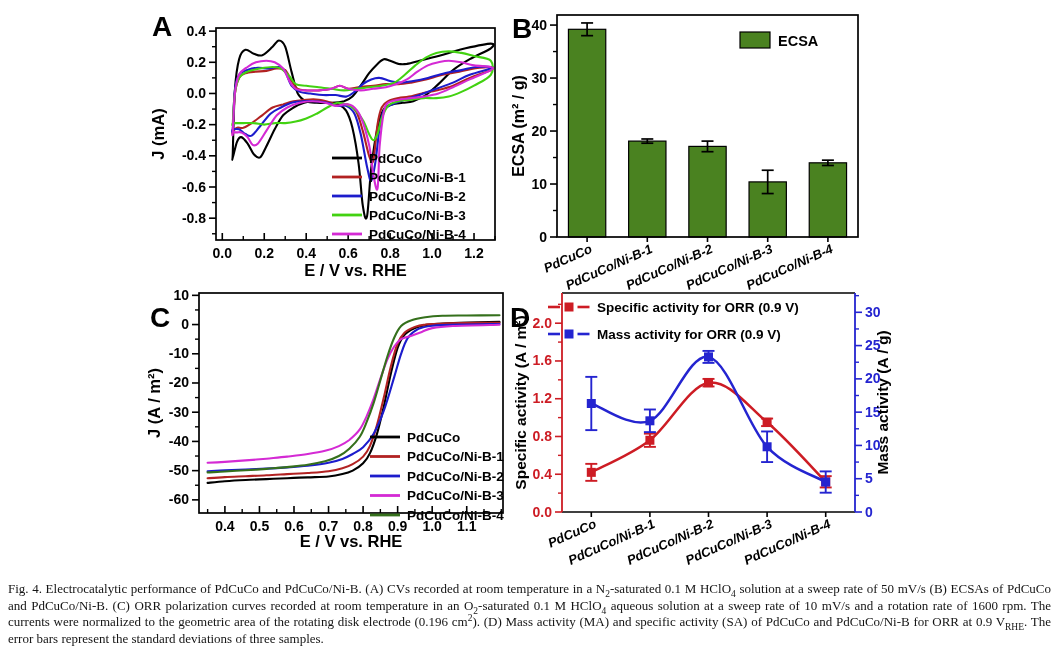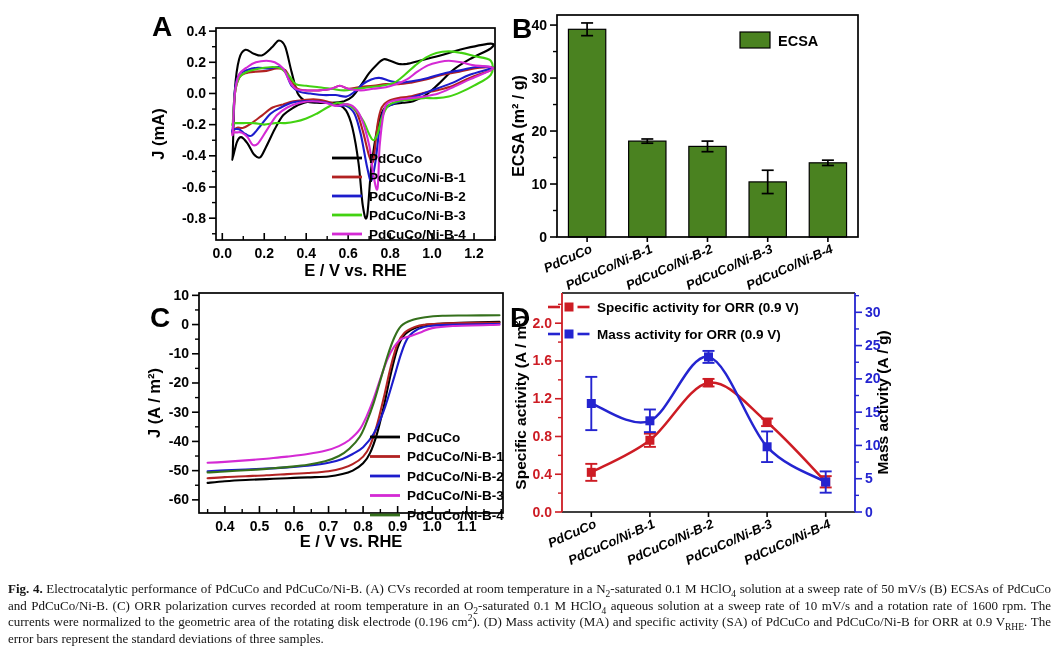--- a/index.html
+++ b/index.html
@@ -2,21 +2,21 @@
 <html><head>
 <meta charset="utf-8">
 <style>
   html,body{margin:0;padding:0;background:#ffffff;}
   .page{position:relative;width:1059px;height:661px;background:#ffffff;overflow:hidden;
         font-family:"Liberation Sans",sans-serif;}
   svg.panel{position:absolute;overflow:visible;}
   .caption{position:absolute;left:8px;top:581px;width:1043px;margin:0;
            font-family:"Liberation Serif",serif;font-size:13px;line-height:16.6px;
            color:#141414;text-align:justify;}
-  .caption .b{font-weight:bold;margin-top:12px;}
+  .caption .b{font-weight:normal;margin-top:12px;}
   .caption sub,.caption sup{font-size:9.5px;line-height:0;}
 </style>
 </head>
 <body>
 
 <div class="page">
   <svg id="panel-A" class="panel" style="left:140px;top:0;width:378px;height:285px">
       <path d="M92.8,152.7C93.1,141.5 93.8,105.9 94.9,90.4C95.9,74.8 97.3,65.9 99.1,59.2C100.8,52.4 102.9,50.7 105.4,49.8C107.8,48.9 111.0,52.8 113.8,53.7C116.6,54.6 119.0,56.4 122.2,55.3C125.3,54.1 129.8,49.2 132.6,46.7C135.4,44.2 136.8,40.5 138.9,40.5C141.0,40.5 143.1,41.5 145.2,46.7C147.3,51.9 149.4,63.9 151.5,71.6C153.6,79.4 155.4,88.5 157.8,93.5C160.3,98.4 163.1,99.7 166.2,101.3C169.3,102.8 172.5,102.6 176.7,102.8C180.9,103.1 186.8,103.1 191.4,102.8C195.9,102.6 200.5,102.3 204.0,101.3C207.5,100.2 209.6,99.2 212.4,96.6C215.2,94.0 217.9,89.6 220.7,85.7C223.5,81.8 226.3,76.8 229.1,73.2C231.9,69.6 235.1,66.2 237.5,63.9C240.0,61.5 241.7,59.7 243.8,59.2C245.9,58.7 247.7,60.0 250.1,60.7C252.6,61.5 255.7,63.3 258.5,63.9C261.3,64.4 263.4,64.4 266.9,63.9C270.4,63.3 275.3,61.8 279.5,60.7C283.7,59.7 287.2,58.9 292.1,57.6C297.0,56.3 303.3,54.5 308.8,52.9C314.4,51.4 318.6,49.8 325.6,48.3C332.6,46.7 346.6,43.6 350.8,43.6C355.0,43.6 354.3,45.7 350.8,48.3C347.3,50.9 336.1,55.5 329.8,59.2C323.5,62.8 318.3,65.9 313.0,70.1C307.8,74.2 302.9,80.0 298.4,84.1C293.8,88.3 290.0,92.2 285.8,95.0C281.6,97.9 277.0,100.0 273.2,101.3C269.3,102.6 266.2,102.3 262.7,102.8C259.2,103.3 255.4,103.3 252.2,104.4C249.1,105.4 246.3,105.2 243.8,109.1C241.4,113.0 239.6,117.9 237.5,127.8C235.4,137.6 233.0,153.5 231.2,168.3C229.5,183.1 228.4,210.4 227.0,216.6C225.6,222.9 224.2,214.5 222.8,205.7C221.4,196.9 220.4,176.6 218.6,163.6C216.9,150.6 214.5,136.6 212.4,127.8C210.3,118.9 208.5,114.5 206.1,110.6C203.6,106.7 200.8,105.7 197.7,104.4C194.5,103.1 191.0,103.3 187.2,102.8C183.3,102.3 178.4,101.3 174.6,101.3C170.7,101.3 167.6,101.8 164.1,102.8C160.6,103.9 157.1,105.4 153.6,107.5C150.1,109.6 146.3,111.7 143.1,115.3C140.0,118.9 137.5,124.1 134.7,129.3C131.9,134.5 128.8,141.8 126.3,146.5C123.9,151.1 122.2,156.1 120.1,157.4C118.0,158.7 115.9,156.6 113.8,154.3C111.7,151.9 109.6,146.2 107.5,143.4C105.4,140.5 102.9,137.4 101.2,137.1C99.4,136.9 98.4,138.4 97.0,141.8C95.6,145.2 93.5,155.6 92.8,157.4C92.1,159.2 92.4,163.9 92.8,152.7Z" fill="none" stroke="#000000" stroke-width="2.1" stroke-linejoin="round" stroke-linecap="round"></path>
       <path d="M92.8,130.9C93.1,124.6 93.8,102.3 94.9,93.5C95.9,84.6 97.3,81.3 99.1,77.9C100.8,74.5 102.6,74.2 105.4,73.2C108.2,72.2 112.4,72.0 115.9,71.6C119.4,71.3 122.8,71.4 126.3,70.9C129.8,70.3 133.7,68.7 136.8,68.5C140.0,68.4 142.8,68.0 145.2,70.1C147.7,72.2 149.4,77.9 151.5,81.0C153.6,84.1 155.4,87.2 157.8,88.8C160.3,90.4 162.7,90.1 166.2,90.4C169.7,90.6 174.6,90.6 178.8,90.4C183.0,90.1 187.9,89.6 191.4,88.8C194.9,88.0 197.0,85.7 199.8,85.7C202.6,85.7 205.0,88.5 208.2,88.8C211.3,89.1 214.5,87.8 218.6,87.2C222.8,86.7 228.8,86.2 233.3,85.7C237.9,85.2 241.7,84.4 245.9,84.1C250.1,83.9 254.3,84.4 258.5,84.1C262.7,83.9 266.5,83.3 271.1,82.6C275.6,81.8 280.5,80.7 285.8,79.4C291.0,78.1 297.0,76.1 302.6,74.8C308.2,73.5 314.1,72.7 319.3,71.6C324.6,70.6 328.8,69.3 334.0,68.5C339.3,67.8 348.0,66.7 350.8,67.0C353.6,67.2 354.3,68.3 350.8,70.1C347.3,71.9 336.1,75.3 329.8,77.9C323.5,80.5 318.6,83.6 313.0,85.7C307.5,87.8 301.5,89.1 296.3,90.4C291.0,91.7 286.1,92.4 281.6,93.5C277.0,94.5 272.8,95.8 269.0,96.6C265.1,97.4 262.0,97.4 258.5,98.1C255.0,98.9 250.8,99.7 248.0,101.3C245.2,102.8 243.5,103.6 241.7,107.5C240.0,111.4 238.9,115.8 237.5,124.6C236.1,133.5 234.7,155.3 233.3,160.5C231.9,165.7 230.9,160.8 229.1,155.8C227.4,150.9 224.9,138.2 222.8,130.9C220.7,123.6 219.0,116.6 216.5,112.2C214.1,107.8 211.0,105.4 208.2,104.4C205.4,103.3 202.6,106.2 199.8,105.9C197.0,105.7 194.9,103.9 191.4,102.8C187.9,101.8 183.0,100.2 178.8,99.7C174.6,99.2 170.4,99.4 166.2,99.7C162.0,100.0 157.5,100.5 153.6,101.3C149.8,102.0 146.6,103.3 143.1,104.4C139.6,105.4 136.1,105.7 132.6,107.5C129.1,109.3 125.6,112.7 122.2,115.3C118.7,117.9 114.8,121.0 111.7,123.1C108.5,125.2 105.7,127.0 103.3,127.8C100.8,128.5 98.7,127.2 97.0,127.8C95.2,128.3 93.5,130.4 92.8,130.9C92.1,131.4 92.4,137.1 92.8,130.9Z" fill="none" stroke="#b22222" stroke-width="2.1" stroke-linejoin="round" stroke-linecap="round"></path>
       <path d="M92.8,129.3C93.1,122.8 93.8,99.4 94.9,90.4C95.9,81.3 97.0,78.1 99.1,74.8C101.2,71.4 104.3,71.3 107.5,70.1C110.6,68.9 114.5,68.0 118.0,67.7C121.5,67.5 124.9,68.7 128.4,68.5C131.9,68.4 136.1,66.5 138.9,67.0C141.7,67.5 143.1,68.5 145.2,71.6C147.3,74.8 149.1,82.3 151.5,85.7C154.0,89.1 156.8,90.6 159.9,91.9C163.1,93.2 166.6,93.0 170.4,93.5C174.2,94.0 178.8,94.8 183.0,95.0C187.2,95.3 191.7,94.8 195.6,95.0C199.4,95.3 202.9,97.1 206.1,96.6C209.2,96.1 211.7,94.0 214.5,91.9C217.2,89.8 220.0,86.2 222.8,84.1C225.6,82.0 228.4,80.5 231.2,79.4C234.0,78.4 236.5,77.6 239.6,77.9C242.8,78.1 246.6,80.2 250.1,81.0C253.6,81.8 256.8,82.6 260.6,82.6C264.4,82.6 268.6,81.8 273.2,81.0C277.7,80.2 282.6,79.2 287.9,77.9C293.1,76.6 299.1,74.5 304.7,73.2C310.2,71.9 316.2,71.1 321.4,70.1C326.7,69.0 331.2,67.5 336.1,67.0C341.0,66.5 348.4,66.7 350.8,67.0C353.3,67.2 354.3,67.2 350.8,68.5C347.3,69.8 336.1,72.4 329.8,74.8C323.5,77.1 318.6,80.2 313.0,82.6C307.5,84.9 301.9,86.7 296.3,88.8C290.7,90.9 284.7,93.2 279.5,95.0C274.2,96.8 269.3,98.1 264.8,99.7C260.3,101.3 255.7,102.6 252.2,104.4C248.7,106.2 245.9,106.7 243.8,110.6C241.7,114.5 241.0,119.2 239.6,127.8C238.2,136.3 236.8,153.2 235.4,162.1C234.0,170.9 232.6,180.0 231.2,180.8C229.8,181.5 228.8,174.5 227.0,166.7C225.3,158.9 222.8,142.8 220.7,134.0C218.6,125.2 216.9,118.4 214.5,113.7C212.0,109.1 208.9,107.2 206.1,105.9C203.3,104.6 200.8,106.5 197.7,105.9C194.5,105.4 191.0,103.6 187.2,102.8C183.3,102.0 178.8,101.5 174.6,101.3C170.4,101.0 165.9,101.0 162.0,101.3C158.2,101.5 155.0,101.8 151.5,102.8C148.0,103.9 144.5,105.7 141.0,107.5C137.5,109.3 134.0,110.6 130.5,113.7C127.0,116.9 123.2,122.6 120.1,126.2C116.9,129.8 114.1,134.3 111.7,135.6C109.2,136.9 107.5,135.0 105.4,134.0C103.3,133.0 101.2,130.1 99.1,129.3C97.0,128.5 93.8,129.3 92.8,129.3C91.7,129.3 92.4,135.8 92.8,129.3Z" fill="none" stroke="#1c1ccc" stroke-width="2.1" stroke-linejoin="round" stroke-linecap="round"></path>

